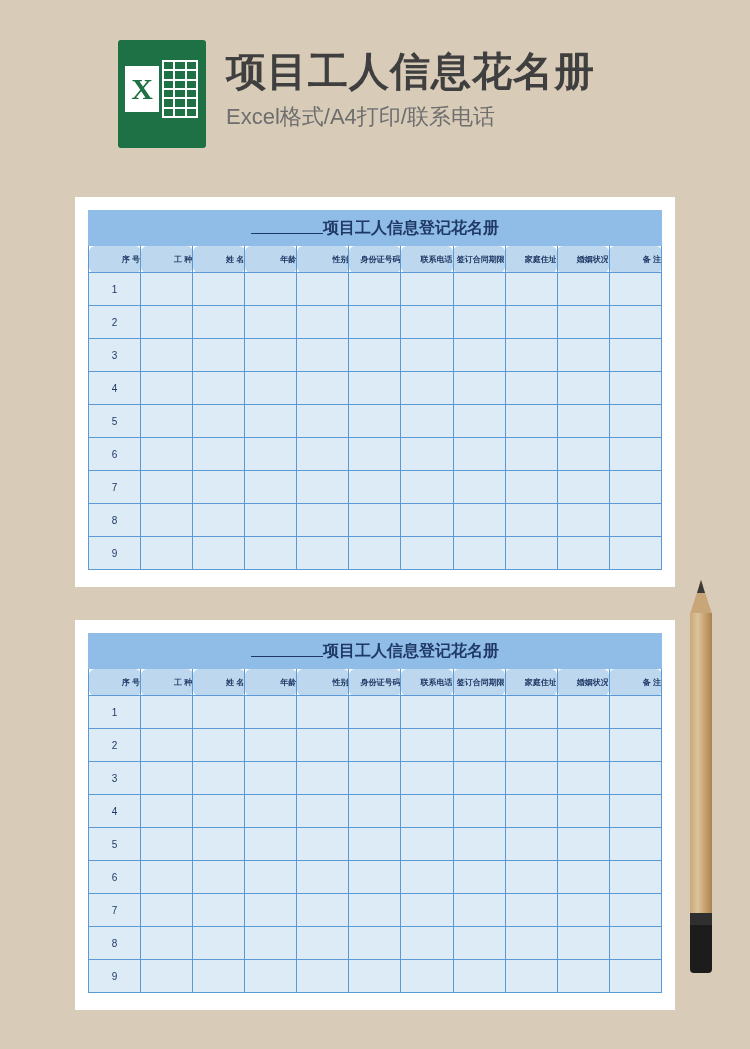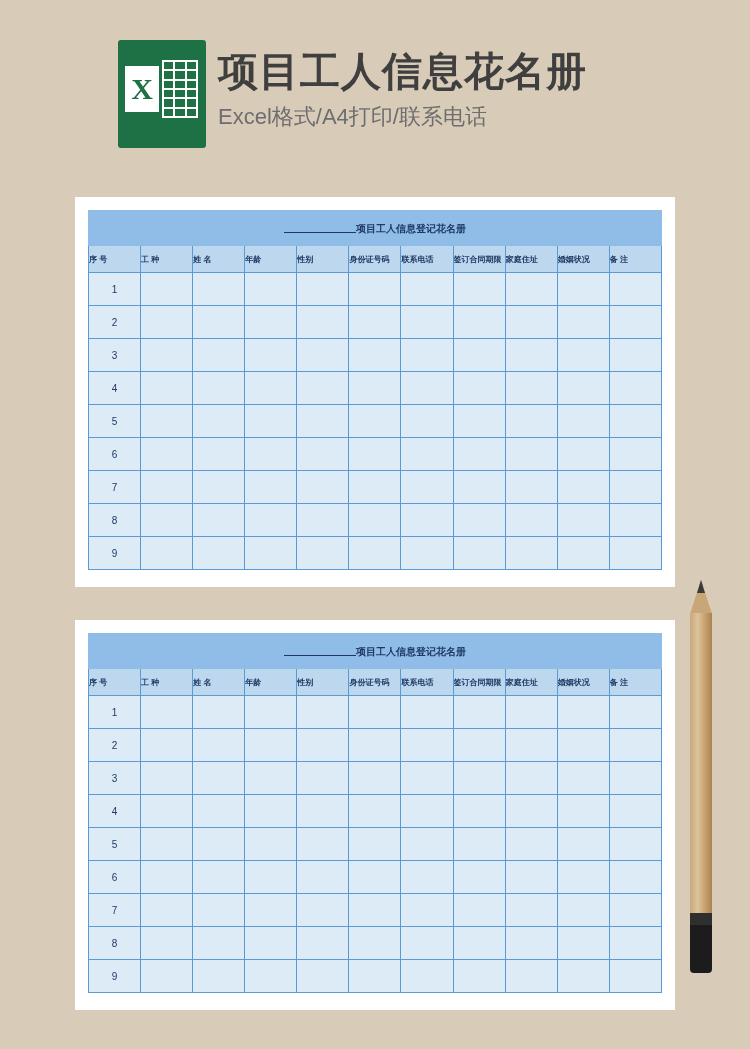--- a/index.html
+++ b/index.html
@@ -61,21 +61,21 @@
     grid-template-rows: repeat(6, 1fr);
     gap: 2px;
     padding: 2px;
     box-sizing: border-box;
   }
   .excel-logo .grid i {
     background: #1e7145;
     display: block;
   }
   .title-block {
-    margin-left: 12px;
+    margin-left: 20px;
     padding-top: 2px;
   }
   .main-title {
     font-size: 40px;
     font-weight: bold;
     color: #3f3f3f;
     letter-spacing: 1px;
     line-height: 58px;
     white-space: nowrap;
   }
@@ -105,42 +105,43 @@
   }
   table.roster td, table.roster th {
     border: 1px solid #5b9bd5;
     padding: 0;
   }
   .doc-title-cell {
     background: #8fbde8;
     height: 34px;
     text-align: center;
     vertical-align: middle;
-    font-size: 10px;
+    font-size: 16px;
     color: #1f3864;
     font-weight: bold;
     border: 1px solid #8fbde8 !important;
   }
   .doc-title-cell .underline {
     display: inline-block;
     border-bottom: 1px solid #1f3864;
     width: 72px;
     height: 11px;
     vertical-align: -1px;
   }
   thead.col-head th {
     background: #bdd7ee;
     height: 26px;
     font-size: 8px;
     color: #1f3864;
     font-weight: bold;
-    text-align: left;
+    text-align: right;
     vertical-align: middle;
     overflow: hidden;
     white-space: nowrap;
+    border-radius: 6px;
   }
   tbody.body-rows td {
     background: #ddebf7;
     height: 32px;
     font-size: 9px;
     color: #1f3864;
     text-align: center;
     vertical-align: middle;
   }
   tbody.body-rows td.idx {

